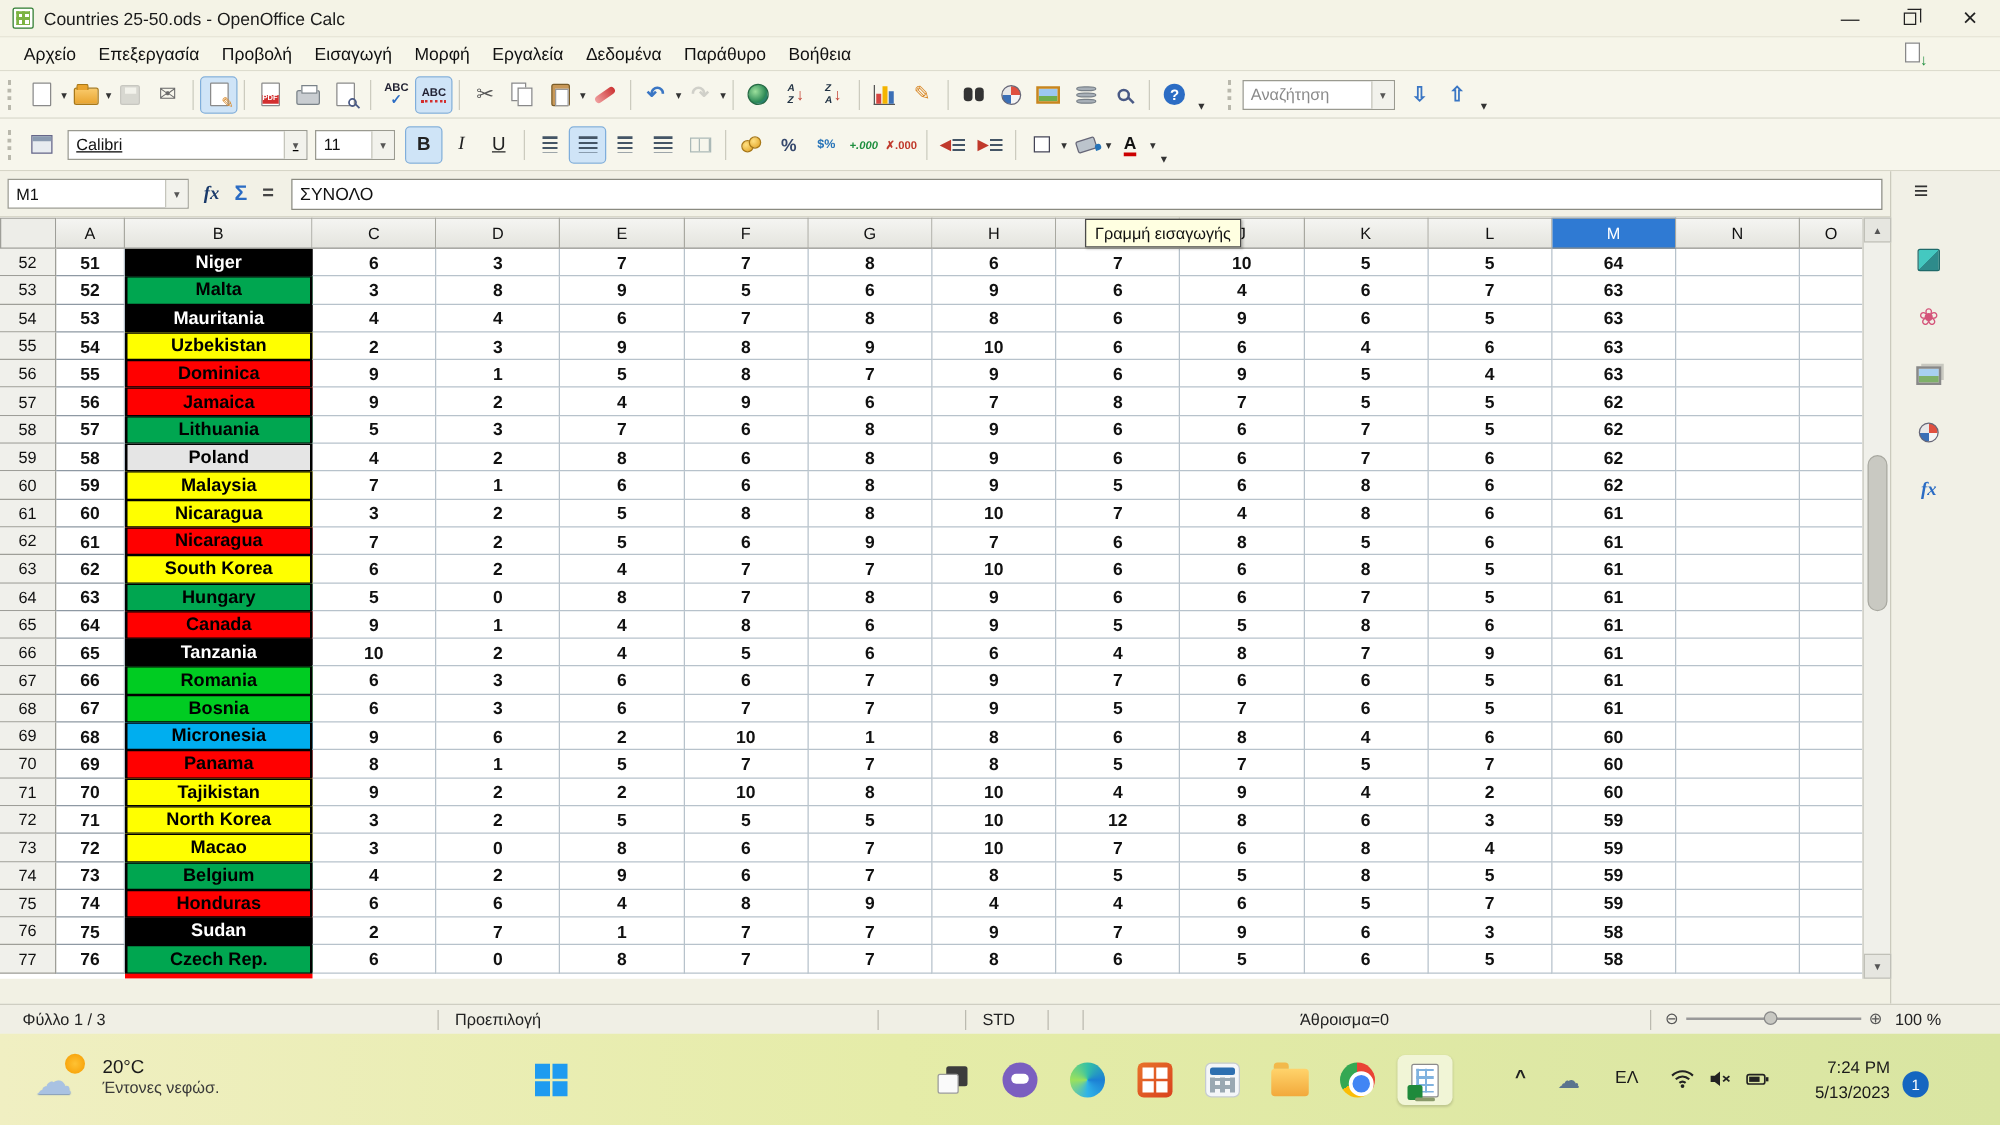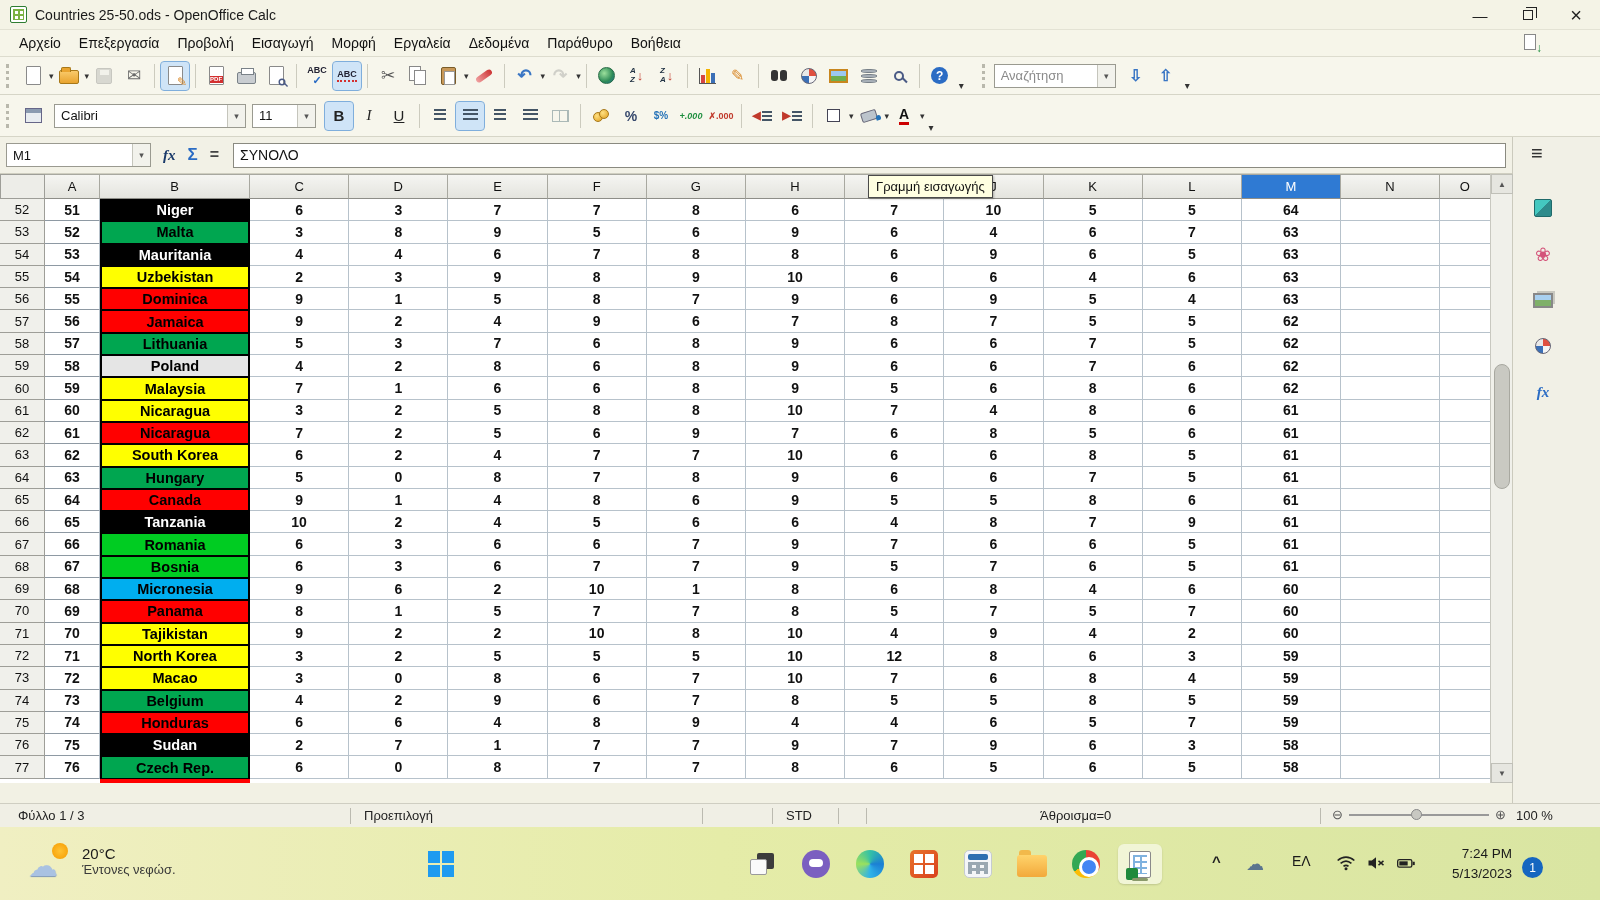--- a/index.html
+++ b/index.html
@@ -406,21 +406,21 @@
         <span class="glyph-blue" style="font-size:16px;">⇧</span>
       </span>
     <span class="overflow-btn">▾</span>
   </div>
 
   <div class="tb tb-fmt">
     <span class="grip"></span>
     <span class="tbtn">
         <span class="wstyle"></span>
       </span>
-    <span class="combo" style="width:192px;margin:0 6px;">
+    <span class="combo" style="width:192px;margin:0 6px;text-decoration:underline;">
       <span class="val">Calibri</span>
       <span class="arrow">▾</span>
     </span>
     <span class="combo" style="width:64px;margin-right:8px;">
       <span class="val">11</span>
       <span class="arrow">▾</span>
     </span>
     <span class="tbtn active">
         <span class="bi" style="font-weight:bold;">B</span>
       </span>

